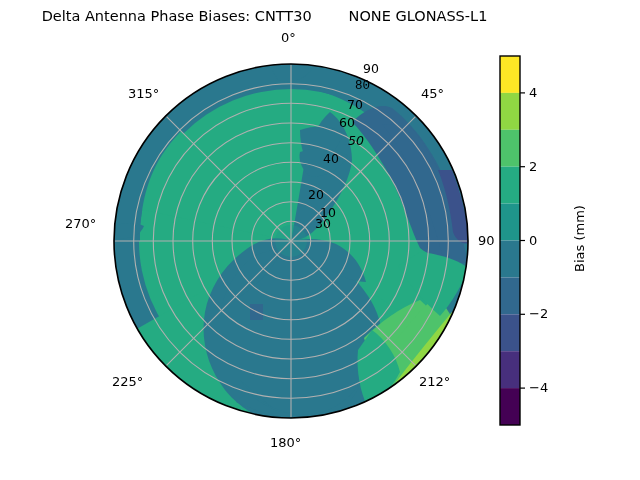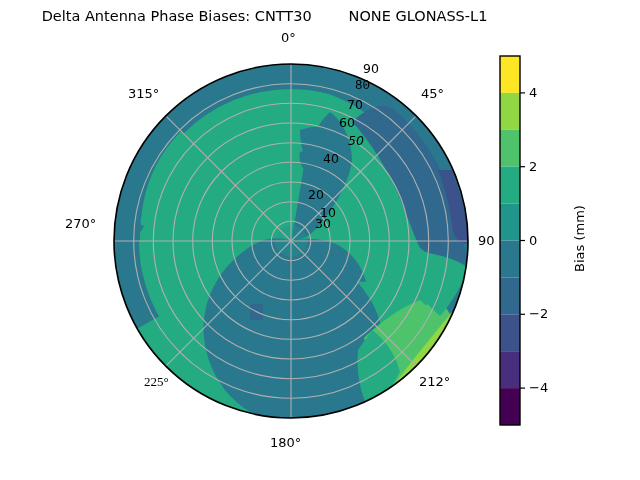--- a/index.html
+++ b/index.html
@@ -237,21 +237,21 @@
       </g>
 
       <circle cx="291" cy="241" r="177" fill="none" stroke="#000000" stroke-width="1.6"></circle>
     </svg>
 
     <div class="tick-label" style="left:281px; top:30px;">0°</div>
     <div class="tick-label" style="left:421px; top:86px;">45°</div>
     <div class="tick-label" style="left:478px; top:233px;">90</div>
     <div class="tick-label" style="left:419px; top:374px;">212°</div>
     <div class="tick-label" style="left:270px; top:435px;">180°</div>
-    <div class="tick-label" style="left:144px; top:374px;font-family:Liberation Serif, serif;">225°</div>
+    <div class="tick-label" style="left:112px; top:374px;">225°</div>
     <div class="tick-label" style="left:65px; top:216px;">270°</div>
     <div class="tick-label" style="left:128px; top:86px;">315°</div>
 
     <div class="r-tick-label" style="left:300px; top:205px;margin-left:20px;">10</div>
     <div class="r-tick-label" style="left:308px; top:187px;">20</div>
     <div class="r-tick-label" style="left:315px; top:169px;margin-top:47px;">30</div>
     <div class="r-tick-label" style="left:323px; top:151px;">40</div>
     <div class="r-tick-label" style="left:348px; top:133px;font-style:italic;">50</div>
     <div class="r-tick-label" style="left:339px; top:115px;">60</div>
     <div class="r-tick-label" style="left:347px; top:97px;">70</div>

